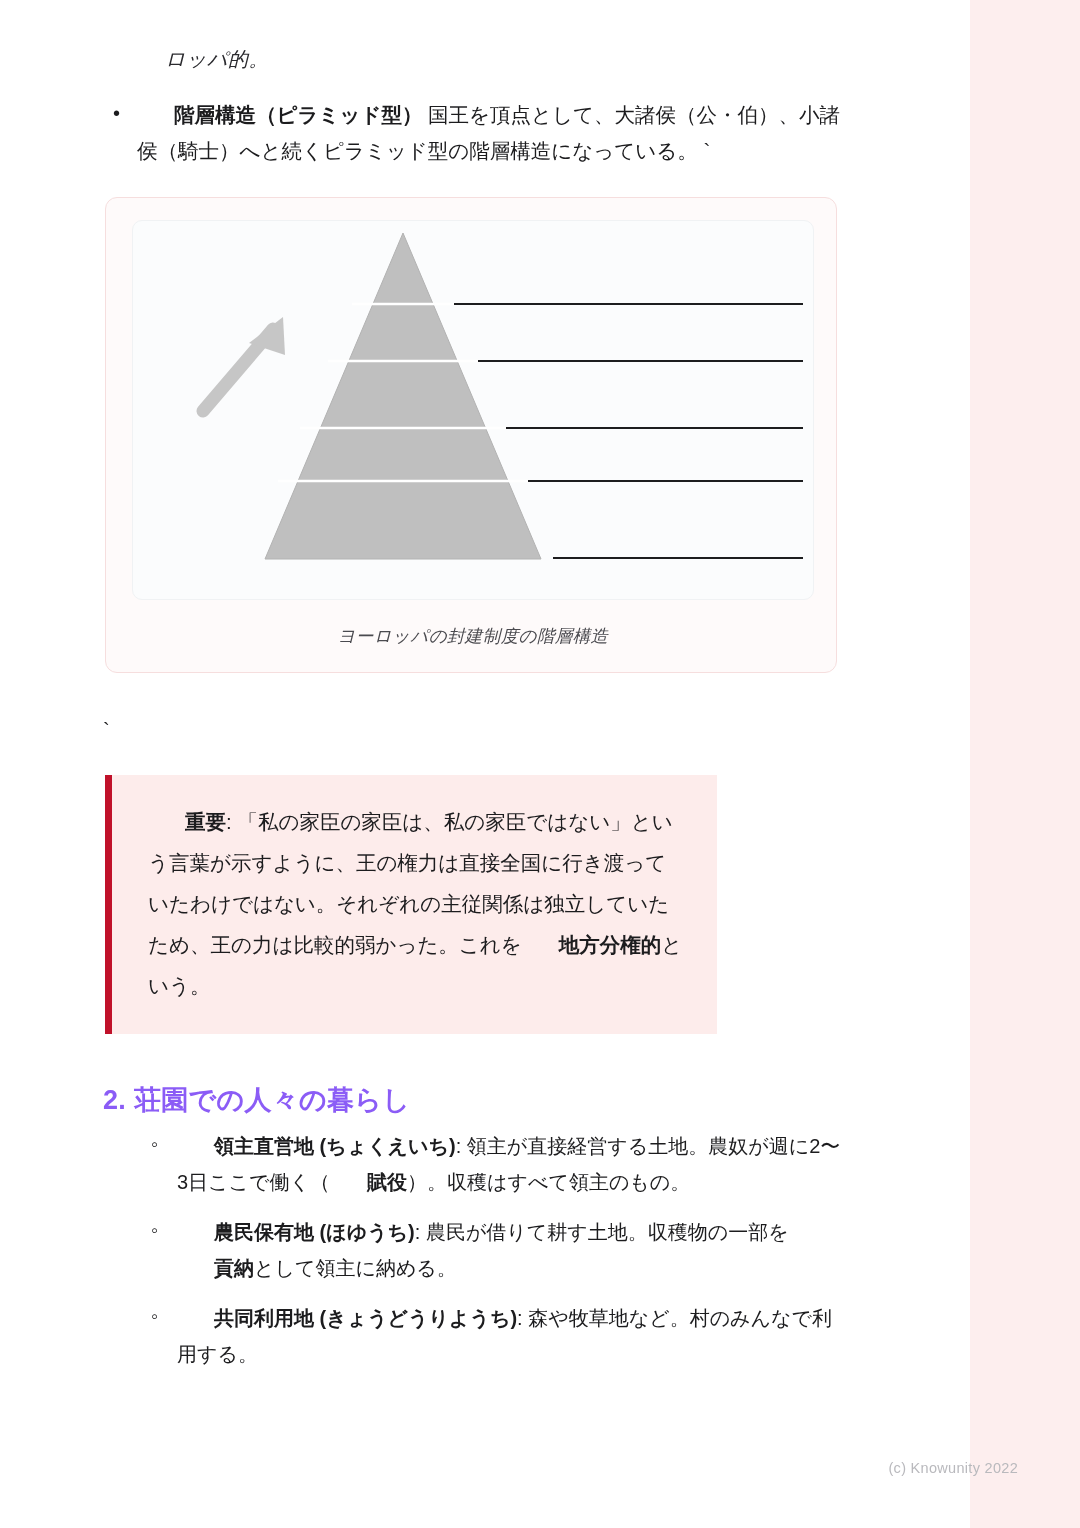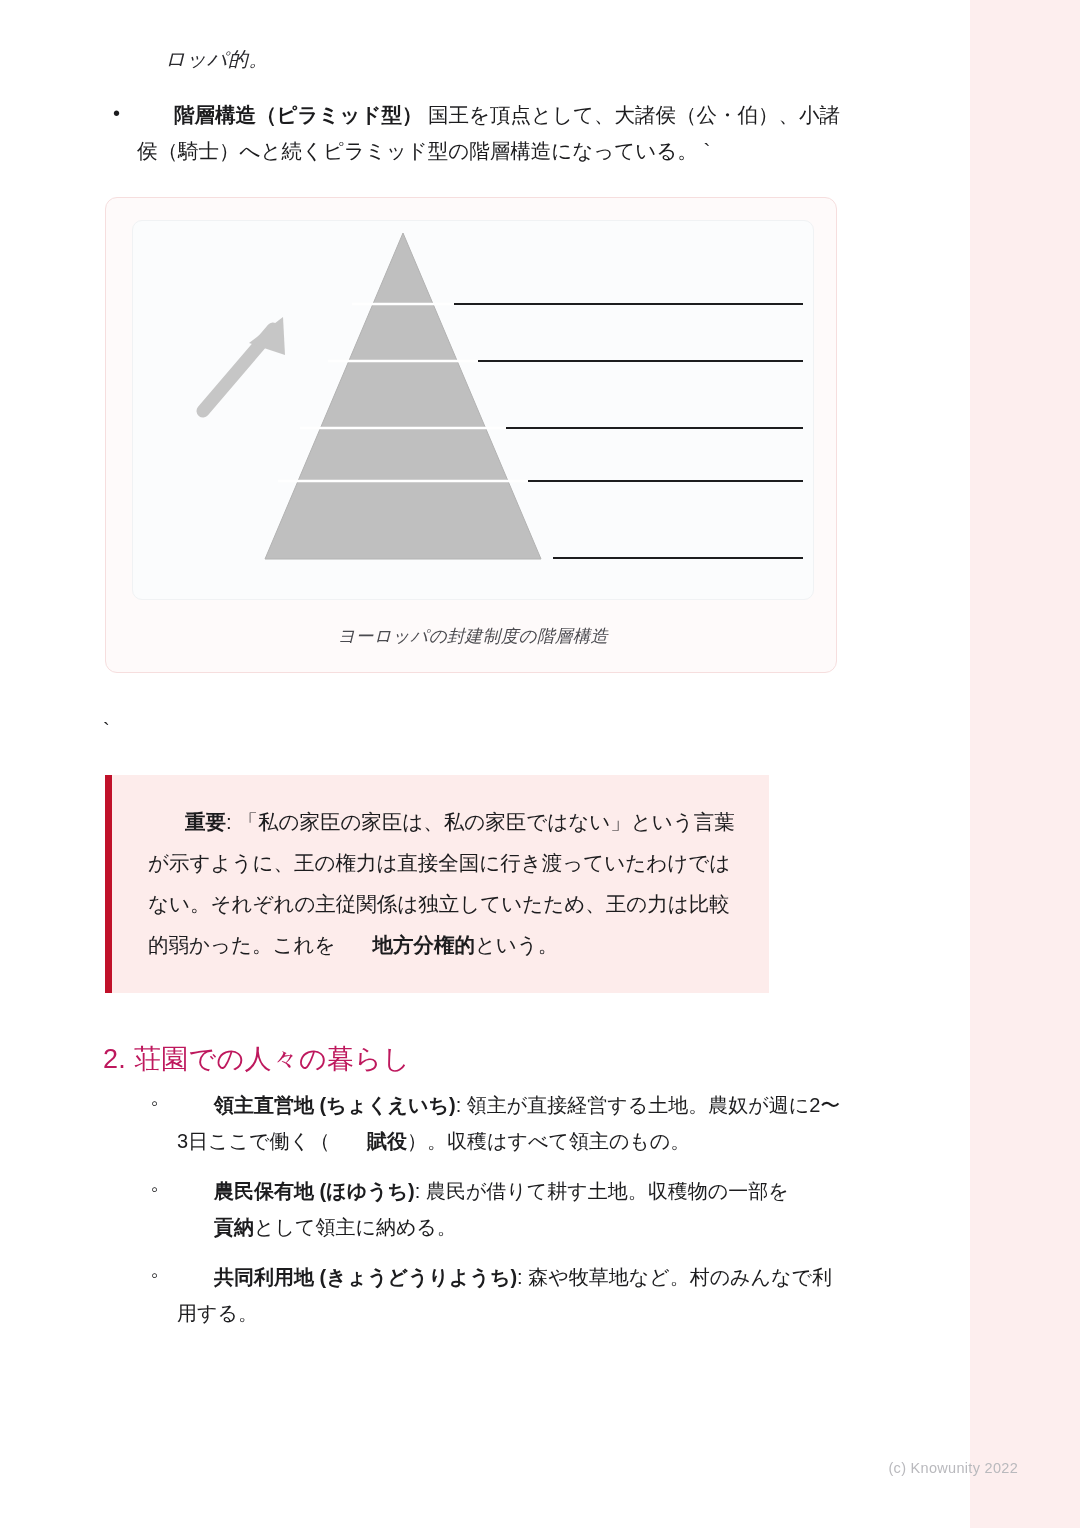--- a/index.html
+++ b/index.html
@@ -98,35 +98,35 @@
   .backtick {
     font-size: 20px;
     color: #1c1c1e;
     margin: 46px 0 0 4px;
     height: 20px;
   }
 
   
   .callout {
     margin: 36px 0 0 6px;
-    width: 664px;
+    width: 612px;
     box-sizing: border-box;
     background: #fdeceb;
     border-left: 7px solid #c0112a;
     padding: 26px 34px 28px 36px;
     font-size: 20.5px;
     line-height: 2.0;
     color: #1c1c1e;
   }
 
   h2.section {
-    color: #be185d;
+    color: #8b5cf6;
     font-size: 27px;
     margin: 48px 0 0 4px;
-    font-weight: normal;
+    font-weight: bold;
     letter-spacing: 0.3px;
   }
   p.para {
     font-size: 20.5px;
     margin: 26px 0 0 4px;
     color: #1c1c1e;
     line-height: 1.7;
   }
 
   ul.lv2 {

